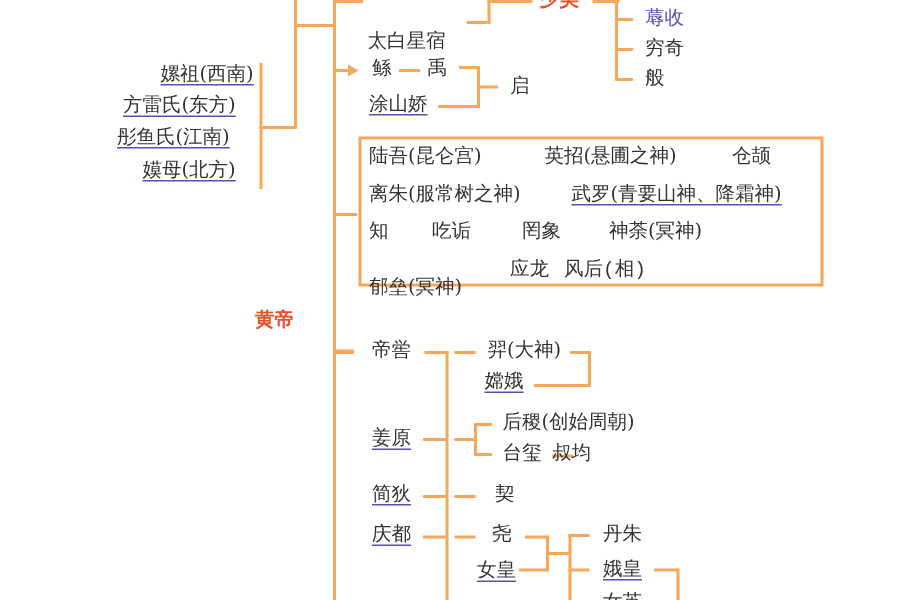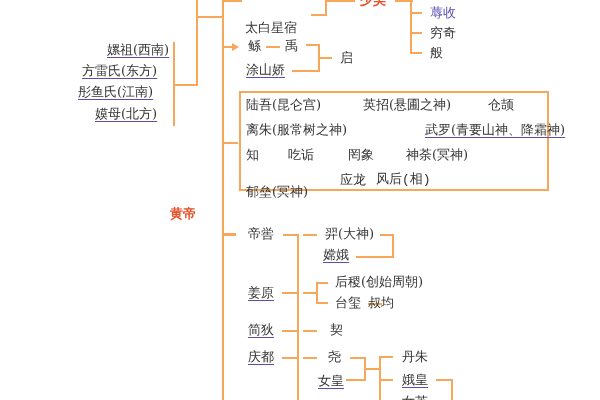--- a/index.html
+++ b/index.html
@@ -56,21 +56,21 @@
 <div class="ln" style="left:318px;top:44px;width:2px;height:28px;"></div>
 <div class="ln" style="left:318px;top:57px;width:14px;height:2px;"></div>
 <div class="t" style="left:340px;top:50px;">启</div>
 
 <div class="ln" style="left:222px;top:142px;width:16px;height:2px;"></div>
 <div class="box" style="left:239px;top:91px;width:310px;height:100px;"></div>
 <div class="t" style="left:246px;top:97px;">陆吾(昆仑宫)</div>
 <div class="t" style="left:363px;top:97px;">英招(悬圃之神)</div>
 <div class="t" style="left:488px;top:97px;">仓颉</div>
 <div class="t" style="left:246px;top:122px;">离朱(服常树之神)</div>
-<div class="t u" style="left:381px;top:122px;margin-left:44px;">武罗(青要山神、降霜神)</div>
+<div class="t u" style="left:381px;top:122px;">武罗(青要山神、降霜神)</div>
 <div class="t" style="left:246px;top:147px;"></div>
 <div class="t" style="left:246px;top:147px;">知</div>
 <div class="t" style="left:288px;top:147px;">吃诟</div>
 <div class="t" style="left:348px;top:147px;">罔象</div>
 <div class="t" style="left:406px;top:147px;">神荼(冥神)</div>
 <div class="t" style="left:246px;top:172px;margin-top:12px;">郁垒(冥神)</div>
 <div class="t" style="left:340px;top:172px;">应龙</div>
 <div class="t" style="left:376px;top:172px;font-family:Liberation Mono, monospace;">风后(相)</div>
 
 <div class="t red" style="left:170px;top:206px;">黄帝</div>

